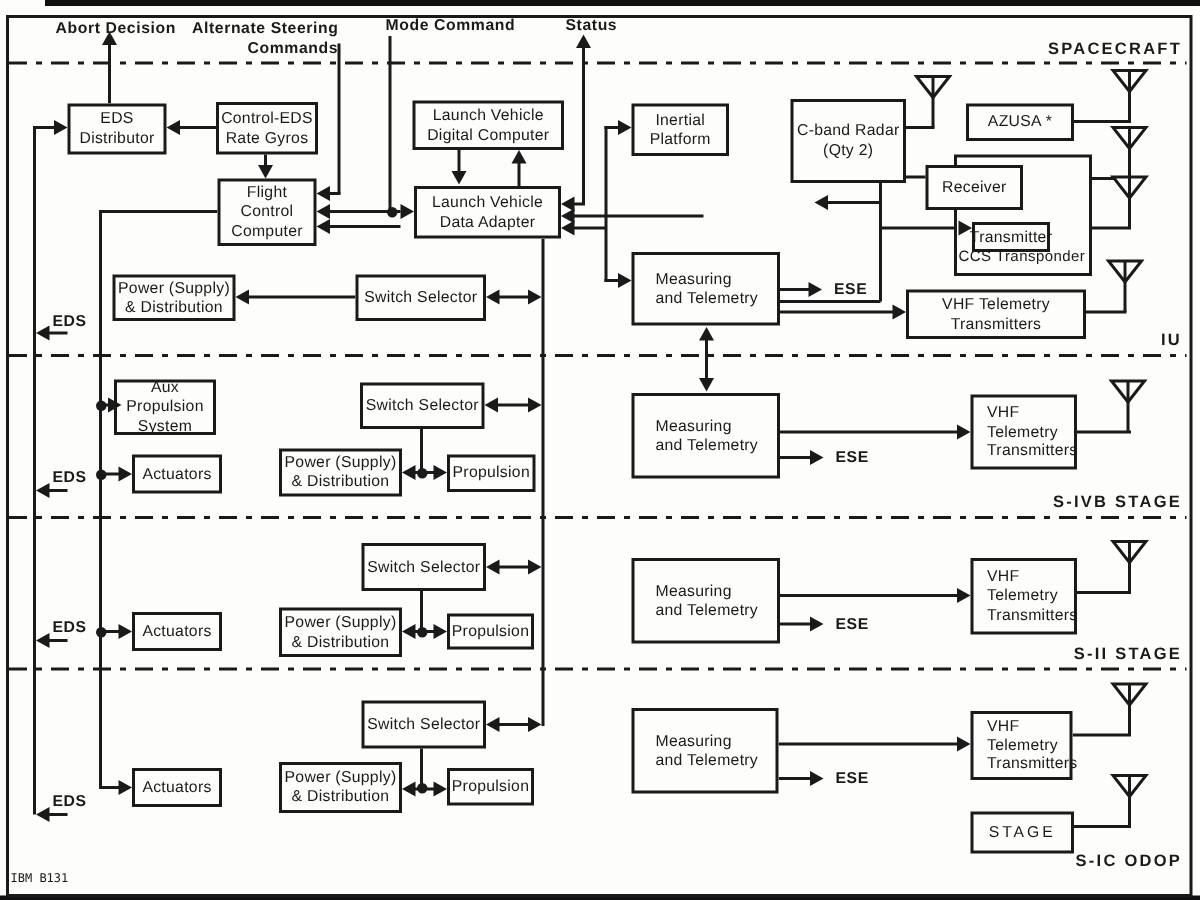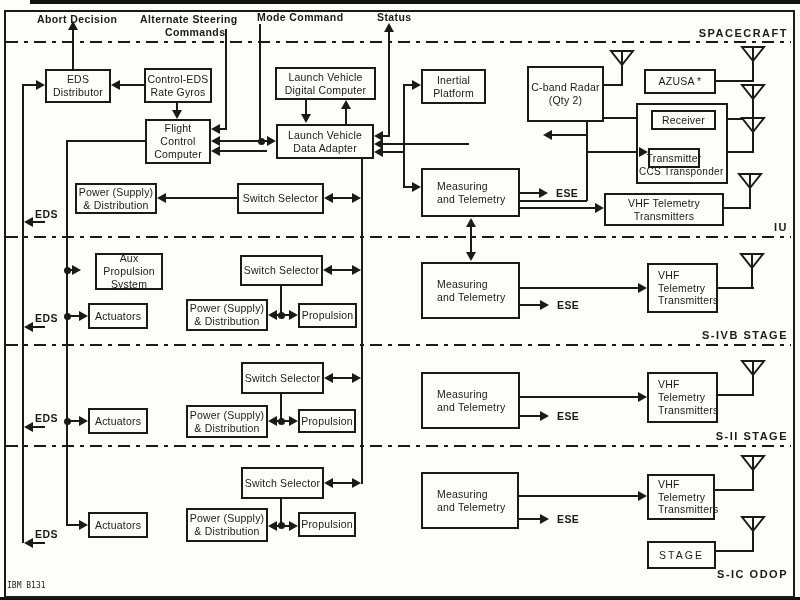--- a/index.html
+++ b/index.html
@@ -46,21 +46,21 @@
   <div class="dash" style="left:6px;top:344px;width:785px"></div>
   <div class="dash" style="left:6px;top:445px;width:785px"></div>
 
   <div class="stage" style="right:12px;top:27px">SPACECRAFT</div>
   <div class="stage" style="right:12px;top:221px">IU</div>
   <div class="stage" style="right:12px;top:329px">S-IVB STAGE</div>
   <div class="stage" style="right:12px;top:430px">S-II STAGE</div>
   <div class="stage" style="right:12px;top:568px">S-IC ODOP</div>
 
   <div class="sig" style="left:37px;top:13px">Abort Decision</div>
-  <div class="sig" style="left:140px;top:13px">Alternate Steering</div>
+  <div class="sig" style="left:128px;top:13px">Alternate Steering</div>
   <div class="sig" style="left:165px;top:26px">Commands</div>
   <div class="sig" style="left:257px;top:11px">Mode Command</div>
   <div class="sig" style="left:377px;top:11px">Status</div>
 
   <div class="vl" style="left:22px;top:84px;height:459px"></div>
   <div class="vl" style="left:66px;top:141px;height:384px"></div>
   <div class="vl" style="left:72px;top:28px;height:41px"></div>
   <div class="vl" style="left:176px;top:102px;height:10px"></div>
   <div class="vl" style="left:225px;top:29px;height:100px"></div>
   <div class="vl" style="left:259px;top:24px;height:117px"></div>
@@ -205,31 +205,31 @@
   <div class="box" style="left:145px;top:119px;width:66px;height:45px">Flight
 Control
 Computer</div>
   <div class="box" style="left:276px;top:124px;width:98px;height:35px">Launch Vehicle
 Data Adapter</div>
   <div class="box" style="left:421px;top:69px;width:65px;height:35px">Inertial
 Platform</div>
   <div class="box" style="left:527px;top:66px;width:77px;height:56px">C-band Radar
 (Qty 2)</div>
   <div class="box" style="left:644px;top:69px;width:72px;height:25px">AZUSA *</div>
-  <div class="box" style="left:651px;top:110px;width:65px;height:20px">Receiver</div>
+  <div class="box" style="left:617px;top:110px;width:65px;height:30px">Receiver</div>
   <div class="box" style="left:648px;top:148px;width:52px;height:20px">Transmitter</div>
   <div class="box tl" style="left:421px;top:168px;width:99px;height:49px">Measuring
 and Telemetry</div>
   <div class="box" style="left:604px;top:193px;width:120px;height:33px">VHF Telemetry
 Transmitters</div>
   <div class="box" style="left:237px;top:183px;width:87px;height:31px">Switch Selector</div>
   <div class="box" style="left:75px;top:183px;width:82px;height:31px">Power (Supply)
 &amp; Distribution</div>
 
-  <div class="box" style="left:95px;top:253px;width:68px;height:37px">Aux Propulsion
+  <div class="box" style="left:76px;top:253px;width:68px;height:37px">Aux Propulsion
 System</div>
   <div class="box" style="left:240px;top:255px;width:83px;height:31px">Switch Selector</div>
   <div class="box" style="left:88px;top:303px;width:60px;height:26px">Actuators</div>
   <div class="box" style="left:186px;top:299px;width:82px;height:32px">Power (Supply)
 &amp; Distribution</div>
   <div class="box" style="left:298px;top:303px;width:59px;height:25px">Propulsion</div>
   <div class="box tl" style="left:421px;top:262px;width:99px;height:57px">Measuring
 and Telemetry</div>
   <div class="box tl3" style="left:647px;top:263px;width:71px;height:50px">VHF
 Telemetry

